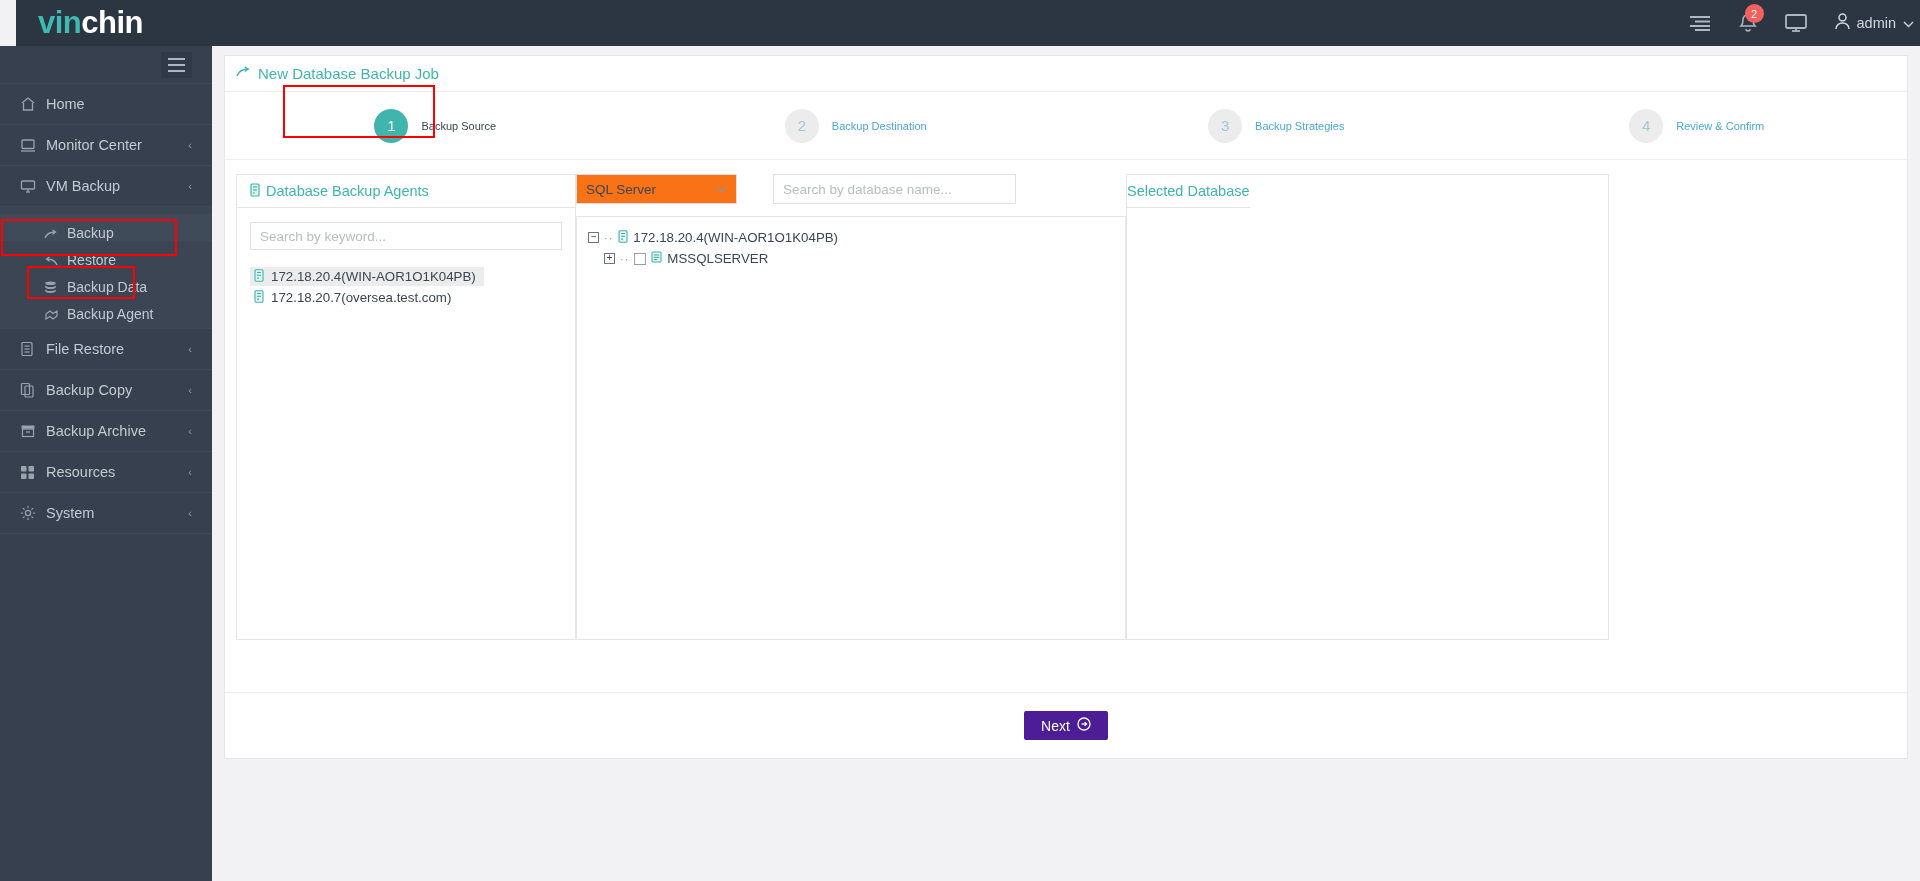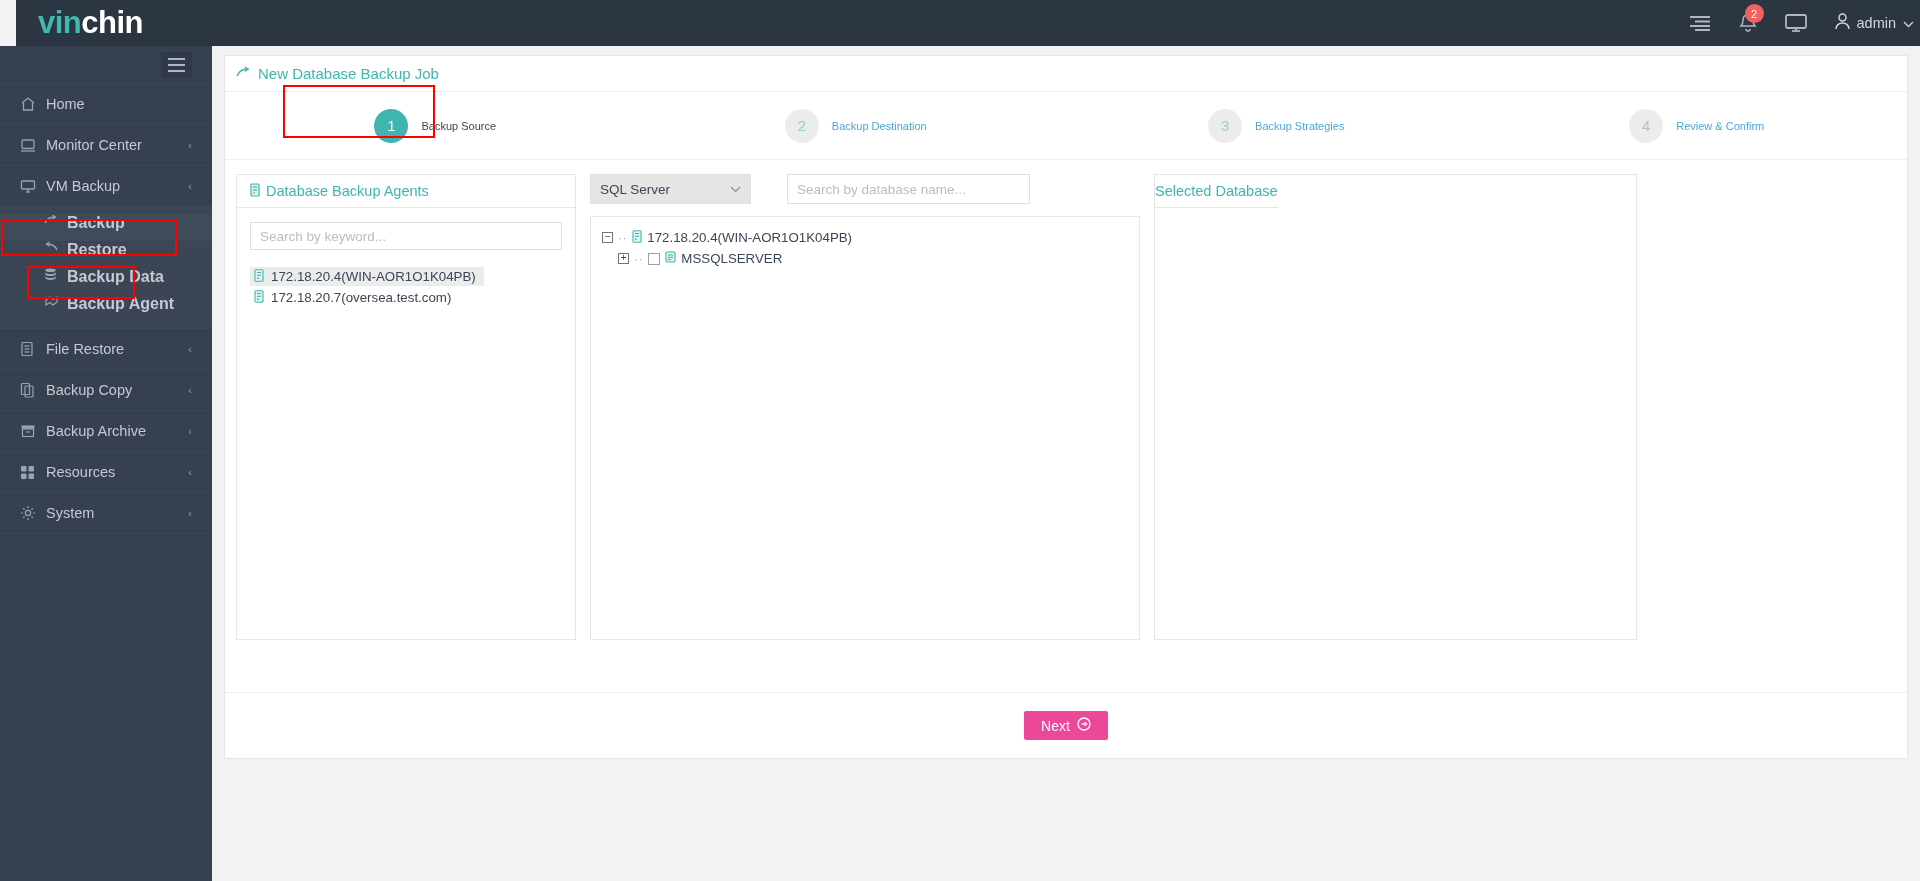--- a/index.html
+++ b/index.html
@@ -69,22 +69,22 @@
     background: #34c6ac; color: #ffffff; border-bottom: 1px solid #34c6ac;
   }
   .nav-item.active .ico, .nav-item.active .caret { color: #ffffff; }
   .nav-item.active .arrow-tip {
     position: absolute; right: -1px; top: 0; width: 0; height: 0;
     border-top: 20.5px solid transparent; border-bottom: 20.5px solid transparent;
     border-right: 11px solid #f2f2f4;
   }
   .sub-wrap { background: #3b4553; }
   .sub-item {
-    height: 27px; display: flex; align-items: flex-start; padding-left: 44px;
-    color: #c3cad3; font-size: 16px; cursor: pointer; position: relative; font-weight: bold;
+    height: 27px; display: flex; align-items: flex-end; padding-left: 44px;
+    color: #c3cad3; font-size: 14px; cursor: pointer; position: relative;
   }
   .sub-item .ico { width: 23px; display: flex; align-items: center; color: #9aa4b1; }
   .sub-item.sel { background: #404b5a; }
   .sub-pad-top { height: 7px; }
   .sub-pad-bot { height: 7px; border-bottom: 1px solid #3e4857; }
 
   .red-box {
     position: absolute; border: 2.5px solid #fe0000; pointer-events: none;
   }
 
@@ -110,21 +110,21 @@
     display: flex; align-items: center; justify-content: center;
     font-size: 15px;
   }
   .circle.on { background: #3fb5ae; color: #fff; }
   .circle.off { background: #ececec; color: #9dc8d6; }
   .step-label { font-size: 11px; }
   .step-label.on { color: #3a4654; }
   .step-label.off { color: #4ba8d4; }
 
   
-  .panes { display: flex; padding: 14px 11px 0 11px; gap: 14px; height: 480px; }
+  .panes { display: flex; padding: 14px 11px 0 11px; height: 480px; }
   .pane-left { width: 340px; border: 1px solid #e6e6e8; display: flex; flex-direction: column; }
   .pane-mid { width: 550px; display: flex; flex-direction: column; }
   .pane-right { width: 483px; border: 1px solid #e6e6e8; display: flex; flex-direction: row; }
 
   .pane-head {
     height: 33px; display: flex; align-items: center; justify-content: center;
     border-bottom: 1px solid #e6e6e8; color: #3fb5ae; font-size: 14.5px; gap: 6px;
   }
   .pane-head.left-align { justify-content: flex-start; padding-left: 13px; }
   .pane-body { flex: 1; padding: 14px 13px 0 13px; }
@@ -139,21 +139,21 @@
   .agent-row {
     height: 19px; display: flex; align-items: center; gap: 7px;
     font-size: 13.3px; color: #3a4654; cursor: pointer; padding-left: 4px;
     width: fit-content; padding-right: 8px; margin-bottom: 2px;
   }
   .agent-row.sel { background: #ececec; }
 
   
   .mid-controls { display: flex; gap: 0; align-items: center; height: 30px; }
   .select-box {
-    width: 161px; height: 30px; border: 1px solid #e0e0e2; background: #e5e5e5;
+    width: 161px; height: 30px; border: 1px solid #e0e0e2; background: #f97316;
     display: flex; align-items: center; padding: 0 9px;
     font-size: 13.5px; color: #3a4654; cursor: pointer;
   }
   .select-box .chev { margin-left: auto; color: #8d949d; font-size: 11px; }
   .mid-search { margin-left: 36px; width: 243px; height: 30px; }
   .tree-box { margin-top: 12px; flex: 1; border: 1px solid #e6e6e8; padding: 10px 0 0 11px; }
   .tree-row { display: flex; align-items: center; gap: 5px; font-size: 13.3px; color: #3a4654; height: 21px; }
   .tree-row.child { padding-left: 16px; }
   .toggle-sq {
     width: 11px; height: 11px; border: 1px solid #6d7580; background: #fff;
@@ -165,21 +165,21 @@
   .chk {
     width: 12px; height: 12px; border: 1px solid #9aa1aa; background: #fff; cursor: pointer;
   }
 
   
   .footer {
     height: 66px; border-top: 1px solid #eeeeef; margin-top: 52px;
     display: flex; align-items: center; justify-content: center;
   }
   .next-btn {
-    background: #ec4899; color: #fff; border: none; height: 29px;
+    background: #4c1d95; color: #fff; border: none; height: 29px;
     padding: 0 17px; font-size: 14px; border-radius: 2px; cursor: pointer;
     display: flex; align-items: center; gap: 7px;
     font-family: "Liberation Sans", sans-serif;
   }
 </style>
 </head>
 <body>
 
 <div class="topbar">
   <div class="logo">

